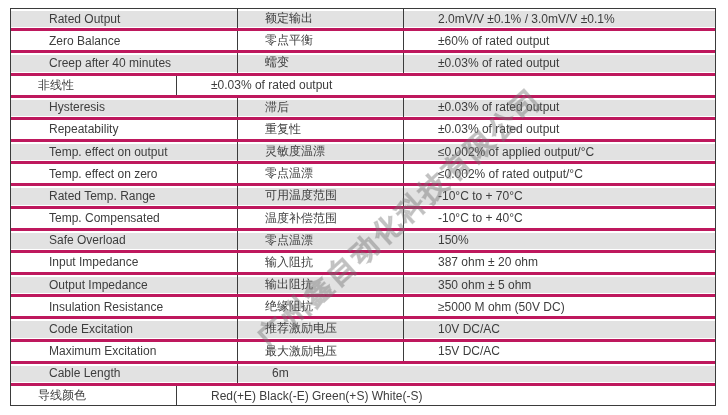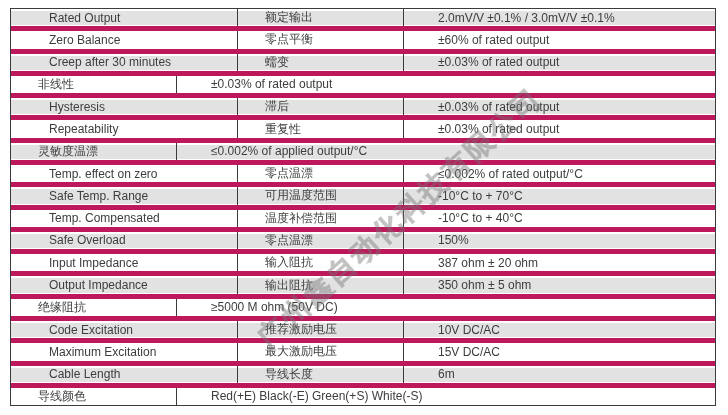--- a/index.html
+++ b/index.html
@@ -15,21 +15,21 @@
     left:10px;top:8px;
     width:706px;height:398px;
     border:1px solid #3b3b3b;
     display:flex;flex-direction:column;
     box-sizing:border-box;
     background:#ffffff;
   }
   .row{
     flex:1;
     display:flex;
-    border-top:5px solid #be185d;
+    border-top:3px solid #be185d;
     box-sizing:border-box;
     background:#ffffff;
   }
   .row:first-child{border-top:none;}
   .row.alt{
     background:#e2e2e2;
     box-shadow:inset 0 2px 0 #ffffff, inset 0 -1px 0 #ffffff;
   }
   .cell{
     display:flex;align-items:center;
@@ -83,21 +83,21 @@
     <div class="cell cell-val">2.0mV/V ±0.1%  /  3.0mV/V ±0.1%</div>
   </div>
 
   <div class="row">
     <div class="cell cell-en">Zero Balance</div>
     <div class="cell cell-cn">零点平衡</div>
     <div class="cell cell-val">±60% of rated output</div>
   </div>
 
   <div class="row alt">
-    <div class="cell cell-en">Creep after 30 minutes</div>
+    <div class="cell cell-en">Creep after 40 minutes</div>
     <div class="cell cell-cn">蠕变</div>
     <div class="cell cell-val">±0.03% of rated output</div>
   </div>
 
   <div class="row">
     <div class="cell cell-cn">非线性</div>
     <div class="cell cell-val">±0.03% of rated output</div>
   </div>
 
   <div class="row alt">
@@ -106,32 +106,33 @@
     <div class="cell cell-val">±0.03% of rated output</div>
   </div>
 
   <div class="row">
     <div class="cell cell-en">Repeatability</div>
     <div class="cell cell-cn">重复性</div>
     <div class="cell cell-val">±0.03% of rated output</div>
   </div>
 
   <div class="row alt">
+    <div class="cell cell-en">Temp. effect on output</div>
     <div class="cell cell-cn">灵敏度温漂</div>
     <div class="cell cell-val">≤0.002% of applied output/°C</div>
   </div>
 
   <div class="row">
     <div class="cell cell-en">Temp. effect on zero</div>
     <div class="cell cell-cn">零点温漂</div>
     <div class="cell cell-val">≤0.002% of rated output/°C</div>
   </div>
 
   <div class="row alt">
-    <div class="cell cell-en">Safe Temp. Range</div>
+    <div class="cell cell-en">Rated Temp. Range</div>
     <div class="cell cell-cn">可用温度范围</div>
     <div class="cell cell-val">-10°C to + 70°C</div>
   </div>
 
   <div class="row">
     <div class="cell cell-en">Temp. Compensated</div>
     <div class="cell cell-cn">温度补偿范围</div>
     <div class="cell cell-val">-10°C to + 40°C</div>
   </div>
 
@@ -147,39 +148,39 @@
     <div class="cell cell-val">387 ohm ± 20 ohm</div>
   </div>
 
   <div class="row alt">
     <div class="cell cell-en">Output Impedance</div>
     <div class="cell cell-cn">输出阻抗</div>
     <div class="cell cell-val">350 ohm ± 5 ohm</div>
   </div>
 
   <div class="row">
+    <div class="cell cell-en">Insulation Resistance</div>
     <div class="cell cell-cn">绝缘阻抗</div>
     <div class="cell cell-val">≥5000 M ohm (50V DC)</div>
   </div>
 
   <div class="row alt">
     <div class="cell cell-en">Code Excitation</div>
     <div class="cell cell-cn">推荐激励电压</div>
     <div class="cell cell-val">10V DC/AC</div>
   </div>
 
   <div class="row">
     <div class="cell cell-en">Maximum Excitation</div>
     <div class="cell cell-cn">最大激励电压</div>
     <div class="cell cell-val">15V DC/AC</div>
   </div>
 
   <div class="row alt">
     <div class="cell cell-en">Cable Length</div>
-    <div class="cell cell-cn">导线长度</div>
     <div class="cell cell-val">6m</div>
   </div>
 
   <div class="row">
     <div class="cell cell-cn">导线颜色</div>
     <div class="cell cell-val">Red(+E) Black(-E) Green(+S) White(-S)</div>
   </div>
 </div>
 
   <div class="watermark">

